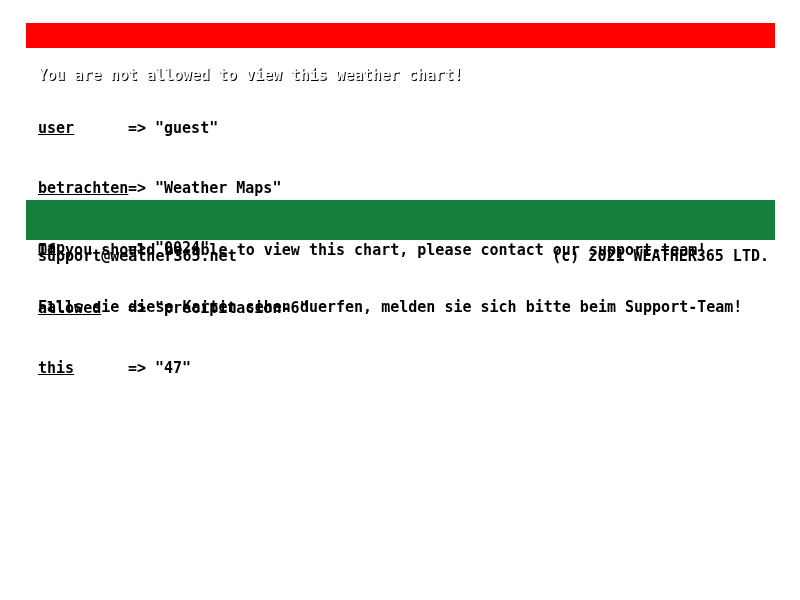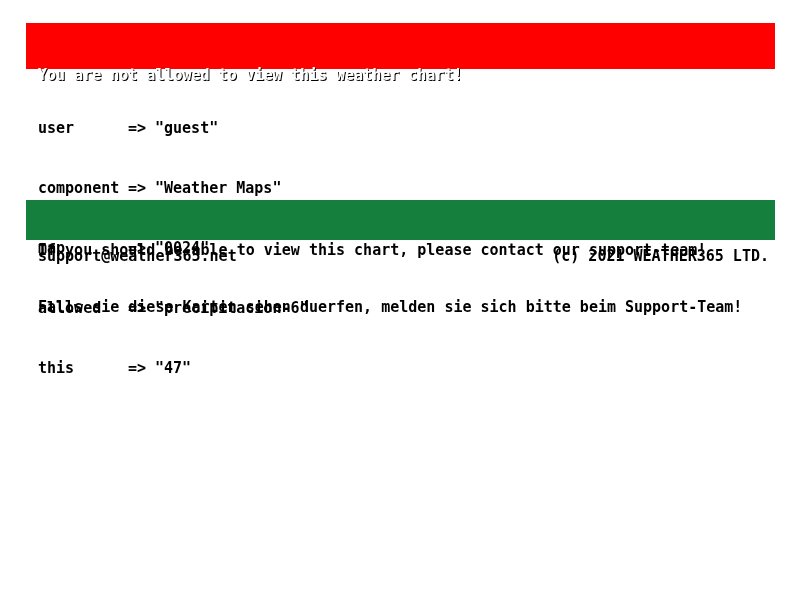--- a/index.html
+++ b/index.html
@@ -17,21 +17,21 @@
   .banner {
     position: absolute;
     left: 26px;
     width: 749px;
     padding-left: 12px;
     line-height: 19px;
     white-space: pre;
   }
   .banner-error {
     top: 23px;
-    height: 46px;
+    height: 25px;
     padding-top: 5px;
     background: #ff0000;
     color: #ffffff;
     text-shadow: 1px 1px 0 #000000;
   }
   .banner-info {
     top: 200px;
     height: 40px;
     padding-top: 3px;
     background: #15803d;
@@ -39,21 +39,21 @@
   }
 
   .kv-list {
     position: absolute;
     left: 38px;
     top: 78px;
     line-height: 20px;
     white-space: pre;
   }
   .kv-row { display: block; }
-  .kv-key   { display: inline-block; width: 90px; }
+  .kv-key   { display: inline-block; width: 90px; text-decoration: underline; }
   .kv-arrow { display: inline-block; width: 27px; }
   .kv-value { display: inline-block; }
 
   .footer {
     position: absolute;
     left: 38px;
     top: 246px;
     width: 731px;
     display: flex;
     justify-content: space-between;
@@ -65,21 +65,21 @@
 <body>
 
 <div class="page">
 
   <div class="banner banner-error">
     <div>You are not allowed to view this weather chart!</div>
   </div>
 
   <div class="kv-list">
     <div class="kv-row"><span class="kv-key">user</span><span class="kv-arrow">=&gt;</span><span class="kv-value">"guest"</span></div>
-    <div class="kv-row"><span class="kv-key">component</span><span class="kv-arrow">=&gt;</span><span class="kv-value">"Weather Maps"</span></div>
+    <div class="kv-row"><span class="kv-key">betrachten</span><span class="kv-arrow">=&gt;</span><span class="kv-value">"Weather Maps"</span></div>
     <div class="kv-row"><span class="kv-key">map</span><span class="kv-arrow">=&gt;</span><span class="kv-value">"0024"</span></div>
     <div class="kv-row"><span class="kv-key">allowed</span><span class="kv-arrow">=&gt;</span><span class="kv-value">"precipitacion-6"</span></div>
     <div class="kv-row"><span class="kv-key">this</span><span class="kv-arrow">=&gt;</span><span class="kv-value">"47"</span></div>
   </div>
 
   <div class="banner banner-info">
     <div>If you should be able to view this chart, please contact our support-team!</div>
     <div>Falls sie diese Karten sehen duerfen, melden sie sich bitte beim Support-Team!</div>
   </div>
 

